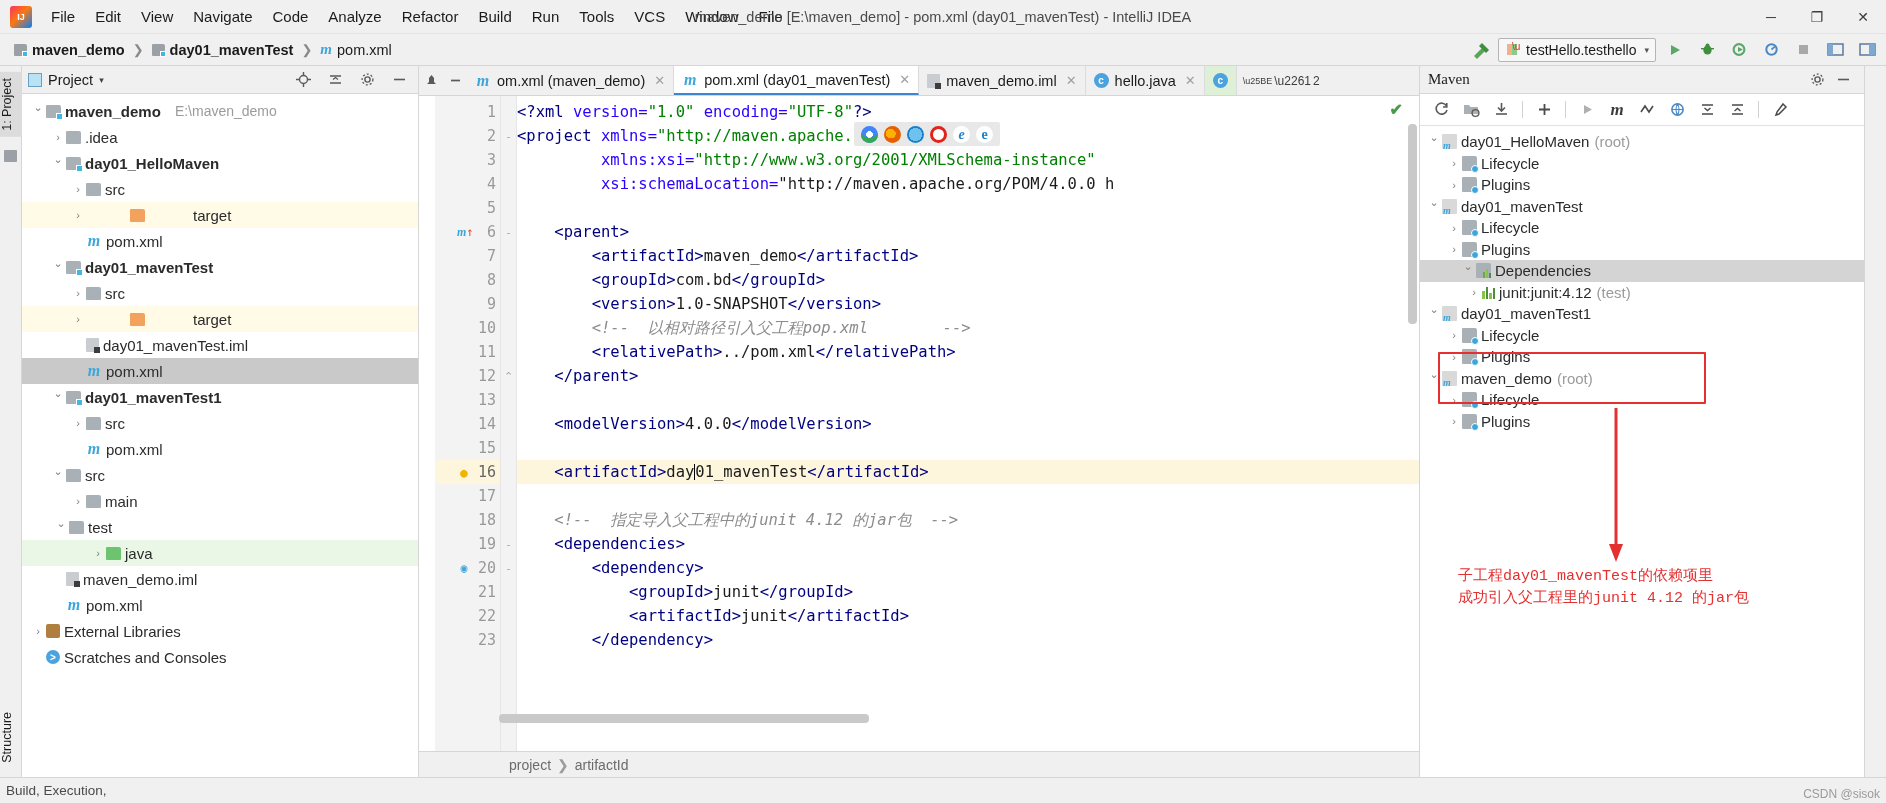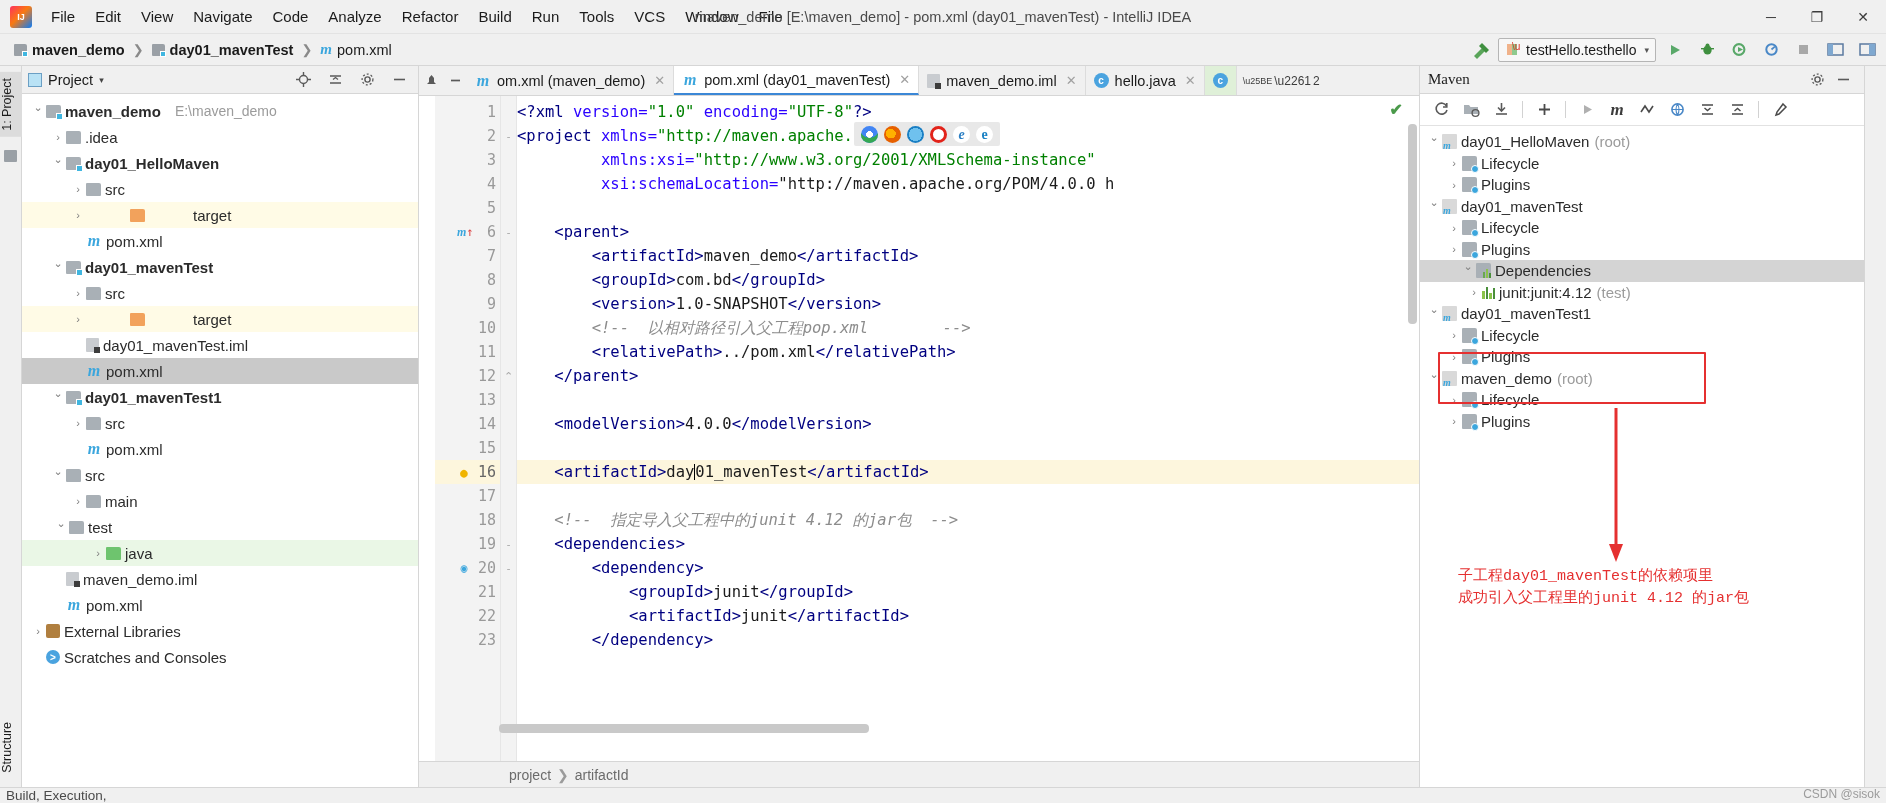--- a/index.html
+++ b/index.html
@@ -199,21 +199,21 @@
   }
   .annot {
     position:absolute; color:#e53030; font-size:15px; line-height:22px; white-space:nowrap;
     font-family:Liberation Mono, monospace;
   }
 
   
   .railR { width:22px; background:#f0f0f0; border-left:1px solid #d6d6d6; flex:none;}
 
   
-  .statusbar { height:16px; background:#f0f0f0; border-top:1px solid #d6d6d6; display:flex; align-items:center; flex:none; position:relative;}
+  .statusbar { height:26px; background:#f0f0f0; border-top:1px solid #d6d6d6; display:flex; align-items:center; flex:none; position:relative;}
   .status-left { font-size:13.5px; color:#4a4a4a; padding-left:6px;}
   .watermark { position:absolute; right:6px; bottom:2px; font-size:12px; color:#9b9b9b;}
 </style>
 </head>
 <body>
 
 <div class="app">
 
   <div class="titlebar">
     <div class="ij-logo"></div>

